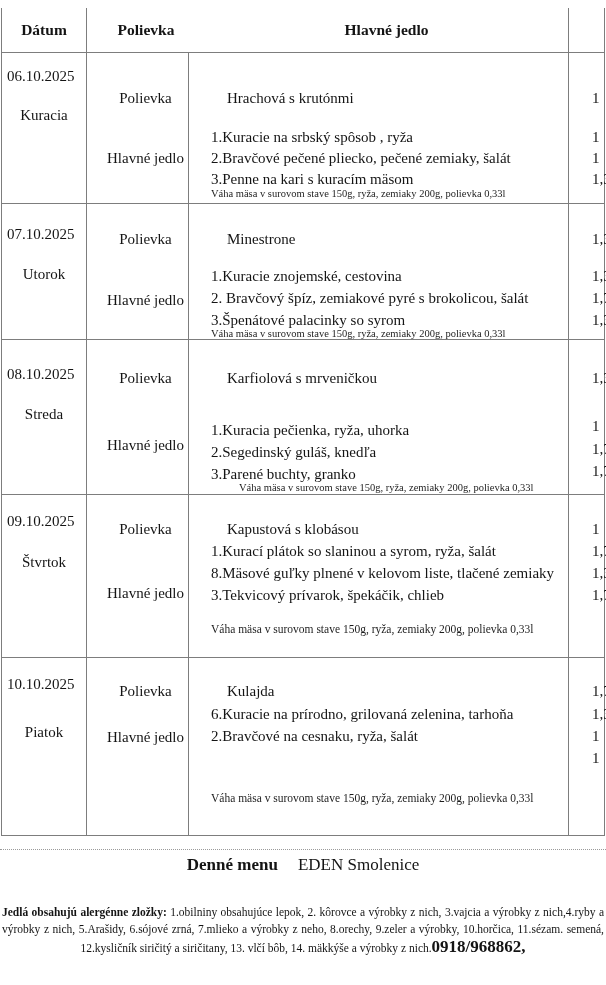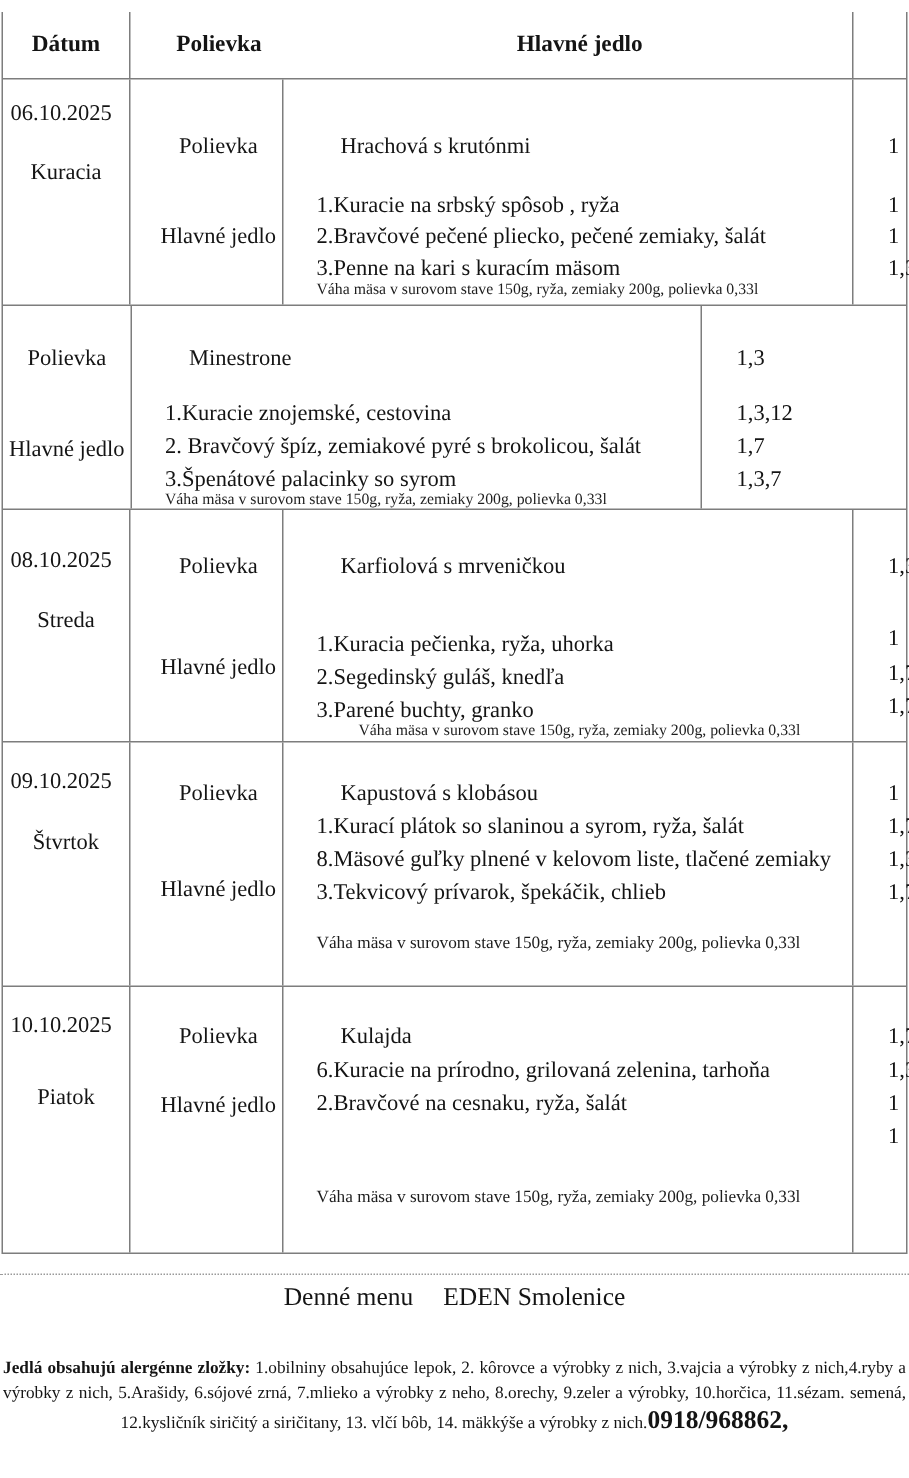--- a/index.html
+++ b/index.html
@@ -27,21 +27,21 @@
   .soup-name { padding-left:22px; white-space:nowrap; }
   .dish { padding-left:6px; white-space:nowrap; }
   .alg  { padding-left:7px; white-space:nowrap; }
   .note { font-size:10.5px; line-height:13px; padding-left:6px; color:#1d1d1d; white-space:nowrap; }
   .note-indent { padding-left:34px; }
   .note-big { font-size:11.5px; }
   .dotted-separator { position:absolute; top:849px; left:0; width:606px;
     border-top:1px dotted #9a9a9a; }
   .menu-title-line { position:absolute; top:855px; left:0; width:606px;
     text-align:center; font-size:17px; }
-  .menu-title-line .bold { font-weight:normal;text-align:right; }
+  .menu-title-line .bold { font-weight:bold;text-align:right; }
   .menu-title-line .rest { margin-left:20px; }
   .legend { position:absolute; top:904px; left:2px; width:602px;
     font-size:11.5px; line-height:17px; text-align:justify; text-align-last:center; }
   .legend .intro { font-weight:bold; }
   .legend .phone { font-weight:bold; font-size:17px; }
 </style>
 </head>
 <body>
 
 <div class="menu-table">
@@ -70,20 +70,24 @@
     </div>
     <div class="c c4">
       <div class="abs alg" style="top:35px">1</div>
       <div class="abs alg" style="top:74px">1</div>
       <div class="abs alg" style="top:95px">1</div>
       <div class="abs alg" style="top:116px">1,3,7</div>
     </div>
   </div>
 
   <div class="row" style="height:136px">
+    <div class="c c1">
+      <div class="abs date-label" style="top:20px">07.10.2025</div>
+      <div class="abs day-name" style="top:60px">Utorok</div>
+    </div>
     <div class="c c2">
       <div class="abs cell-label" style="top:25px">Polievka</div>
       <div class="abs cell-label" style="top:86px">Hlavné jedlo</div>
     </div>
     <div class="c c3">
       <div class="abs soup-name" style="top:25px">Minestrone</div>
       <div class="abs dish" style="top:62px">1.Kuracie znojemské, cestovina</div>
       <div class="abs dish" style="top:84px">2. Bravčový špíz, zemiakové pyré s brokolicou, šalát</div>
       <div class="abs dish" style="top:106px">3.Špenátové palacinky so syrom</div>
       <div class="abs note" style="top:123px">Váha mäsa v surovom stave 150g, ryža, zemiaky 200g, polievka 0,33l</div>

